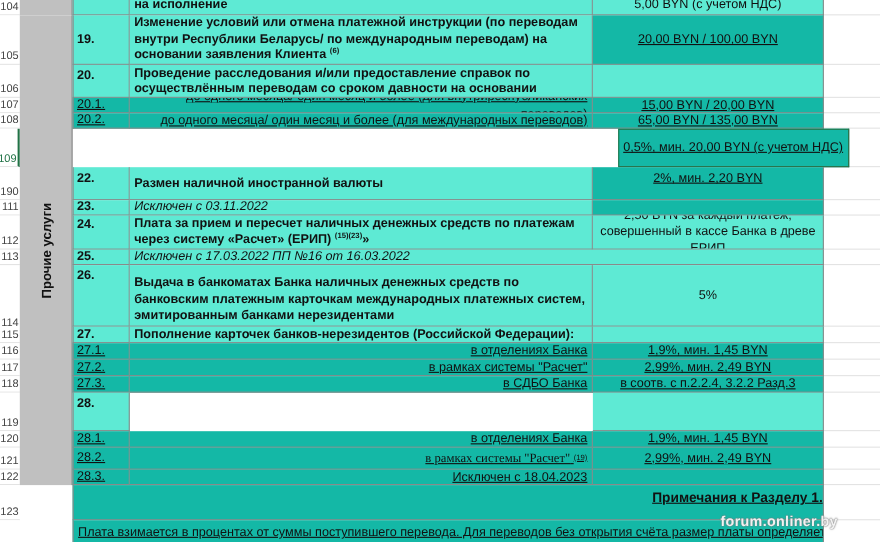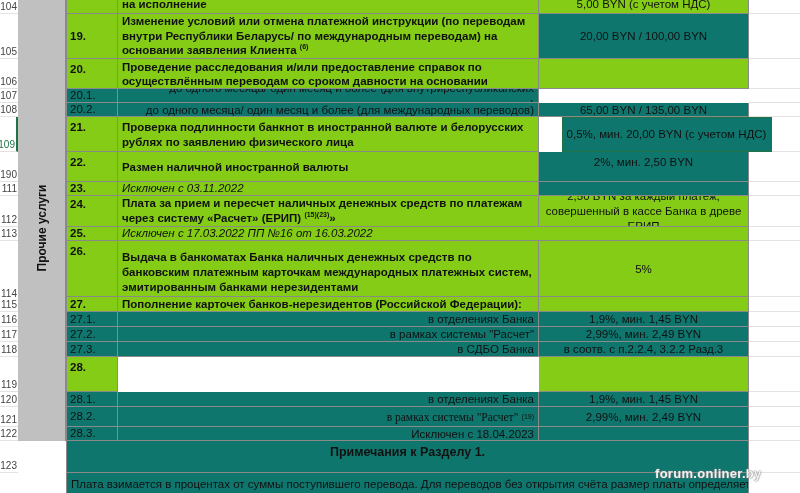--- a/index.html
+++ b/index.html
@@ -24,22 +24,22 @@
     position: absolute; left: 50%; top: 50%;
     transform: translate(-50%, -50%) rotate(-90deg);
     white-space: nowrap; font-size: 12px; font-weight: bold; color: #111;
   }
   .colA-top { position: absolute; left: 18px; top: 0; width: 48px; height: 14px; background: #c0c0c0; border-right: 1px solid #8a8a8a; box-sizing: border-box; }
   .cell {
     position: absolute; box-sizing: border-box; font-size: 11.5px; color: #111;
     border-right: 1px solid #8a8a8a; border-bottom: 1px solid #8a8a8a;
     overflow: hidden; line-height: 16px;
   }
-  .g { background: #84cc16; }
-  .w { background: #0f766e; }
+  .g { background: #5eead4; }
+  .w { background: #14b8a6; text-decoration: underline; }
   .num { left: 66px; width: 52px; padding: 2px 3px; border-left: 1px solid #8a8a8a; }
   .desc { left: 118px; width: 421px; padding: 1px 4px; }
   .val { left: 539px; width: 210px; text-align: center; display: flex; align-items: center; justify-content: center; padding: 0 2px; }
   .val.top { align-items: flex-start; padding-top: 2px; }
   .b { font-weight: bold; }
   .i { font-style: italic; font-weight: normal; }
   .vc { display: flex; align-items: center; }
   .vb { display: flex; align-items: flex-end; }
   .right { display: flex; justify-content: flex-end; align-items: center; text-align: right; }
   .full { left: 66px; width: 683px; }
@@ -110,32 +110,31 @@
   <div class="cell g num b vc" style="top:14px;height:45px">19.</div>
   <div class="cell g desc b" style="top:14px;height:45px;padding-top:0;line-height:14.5px"><span>Изменение условий или отмена платежной инструкции (по  переводам внутри Республики Беларусь/ по международным переводам) на основании заявления Клиента</span> <sup>(6)</sup></div>
   <div class="cell w val" style="top:14px;height:45px">20,00 BYN / 100,00 BYN</div>
 
   <div class="cell g num b" style="top:59px;height:30px">20.</div>
   <div class="cell g desc b" style="top:59px;height:30px;line-height:14px">Проведение расследования и/или предоставление справок по осуществлённым переводам со сроком давности на основании письменного заявления Клиента:</div>
   <div class="cell g val" style="top:59px;height:30px"></div>
 
   <div class="cell w num" style="top:89px;height:14px;padding-top:0;line-height:13px">20.1.</div>
   <div class="cell w desc right" style="top:89px;height:14px">до одного месяца/ один месяц и более (для  внутриреспубликанских переводов)</div>
+  <div class="cell w val" style="top:89px;height:14px">15,00 BYN / 20,00 BYN</div>
 
   <div class="cell w num" style="top:103px;height:14px;padding-top:0;line-height:13px">20.2.</div>
   <div class="cell w desc right" style="top:103px;height:14px">до одного месяца/ один месяц и более (для международных переводов)</div>
   <div class="cell w val" style="top:103px;height:14px">65,00 BYN / 135,00 BYN</div>
 
-  <div class="cell g num b" style="top:117px;height:35px">21.</div>
-  <div class="cell g desc b" style="top:117px;height:35px;padding-top:3px;line-height:15px">Проверка подлинности банкнот в иностранной валюте и белорусских рублях по заявлению физического лица</div>
   <div class="cell w val selcell" style="top:117px;height:35px">0,5%, мин. 20,00 BYN (с учетом НДС)</div>
 
   <div class="cell g num b" style="top:152px;height:30px">22.</div>
   <div class="cell g desc b vc" style="top:152px;height:30px">Размен наличной иностранной валюты</div>
-  <div class="cell w val top" style="top:152px;height:30px">2%, мин. 2,50 BYN</div>
+  <div class="cell w val top" style="top:152px;height:30px">2%, мин. 2,20 BYN</div>
 
   <div class="cell g num b" style="top:182px;height:14px;padding-top:0;line-height:13px">23.</div>
   <div class="cell g desc i" style="top:182px;height:14px;padding-top:0;line-height:13px">Исключен с 03.11.2022</div>
   <div class="cell w val" style="top:182px;height:14px"></div>
 
   <div class="cell g num b" style="top:196px;height:31px;padding-top:0">24.</div>
   <div class="cell g desc b" style="top:196px;height:31px;padding-top:0;line-height:15px"><span>Плата за прием и пересчет наличных денежных средств по платежам через систему «Расчет» (ЕРИП)</span> <sup>(15)(23)</sup><span>»</span></div>
   <div class="cell g val" style="top:196px;height:31px;line-height:15px">2,50 BYN за каждый платеж, совершенный в кассе Банка в древе ЕРИП</div>
 
   <div class="cell g num b" style="top:227px;height:14px;padding-top:0;line-height:13px">25.</div>
@@ -169,18 +168,18 @@
   <div class="cell w val" style="top:392px;height:15px">1,9%, мин. 1,45 BYN</div>
 
   <div class="cell w num vc" style="top:407px;height:20px;padding-top:0">28.2.</div>
   <div class="cell w desc right" style="top:407px;height:20px"><span style="font-family:'Liberation Serif',serif">в рамках системы "Расчет"</span>&nbsp;<sup>(19)</sup></div>
   <div class="cell w val" style="top:407px;height:20px">2,99%, мин. 2,49 BYN</div>
 
   <div class="cell w num" style="top:427px;height:14px;padding-top:0;line-height:13px">28.3.</div>
   <div class="cell w desc right" style="top:427px;height:14px">Исключен с 18.04.2023</div>
   <div class="cell w val" style="top:427px;height:14px"></div>
 
-  <div class="cell w full b" style="top:441px;height:32px;border-left:1px solid #8a8a8a;text-align:center;font-size:12.5px;padding-top:3px">Примечания к Разделу 1.</div>
+  <div class="cell w full b" style="top:441px;height:32px;border-left:1px solid #8a8a8a;text-align:right;font-size:12.5px;padding-top:3px">Примечания к Разделу 1.</div>
 
   <div class="cell w full" style="top:473px;height:20px;border-left:1px solid #8a8a8a;border-bottom:none;padding:3px 4px;white-space:nowrap">Плата взимается в процентах от суммы поступившего перевода. Для переводов без открытия счёта размер платы определяется исходя из</div>
 
   <div class="watermark">forum.onliner.by</div>
 </div>
 
 </body></html>

